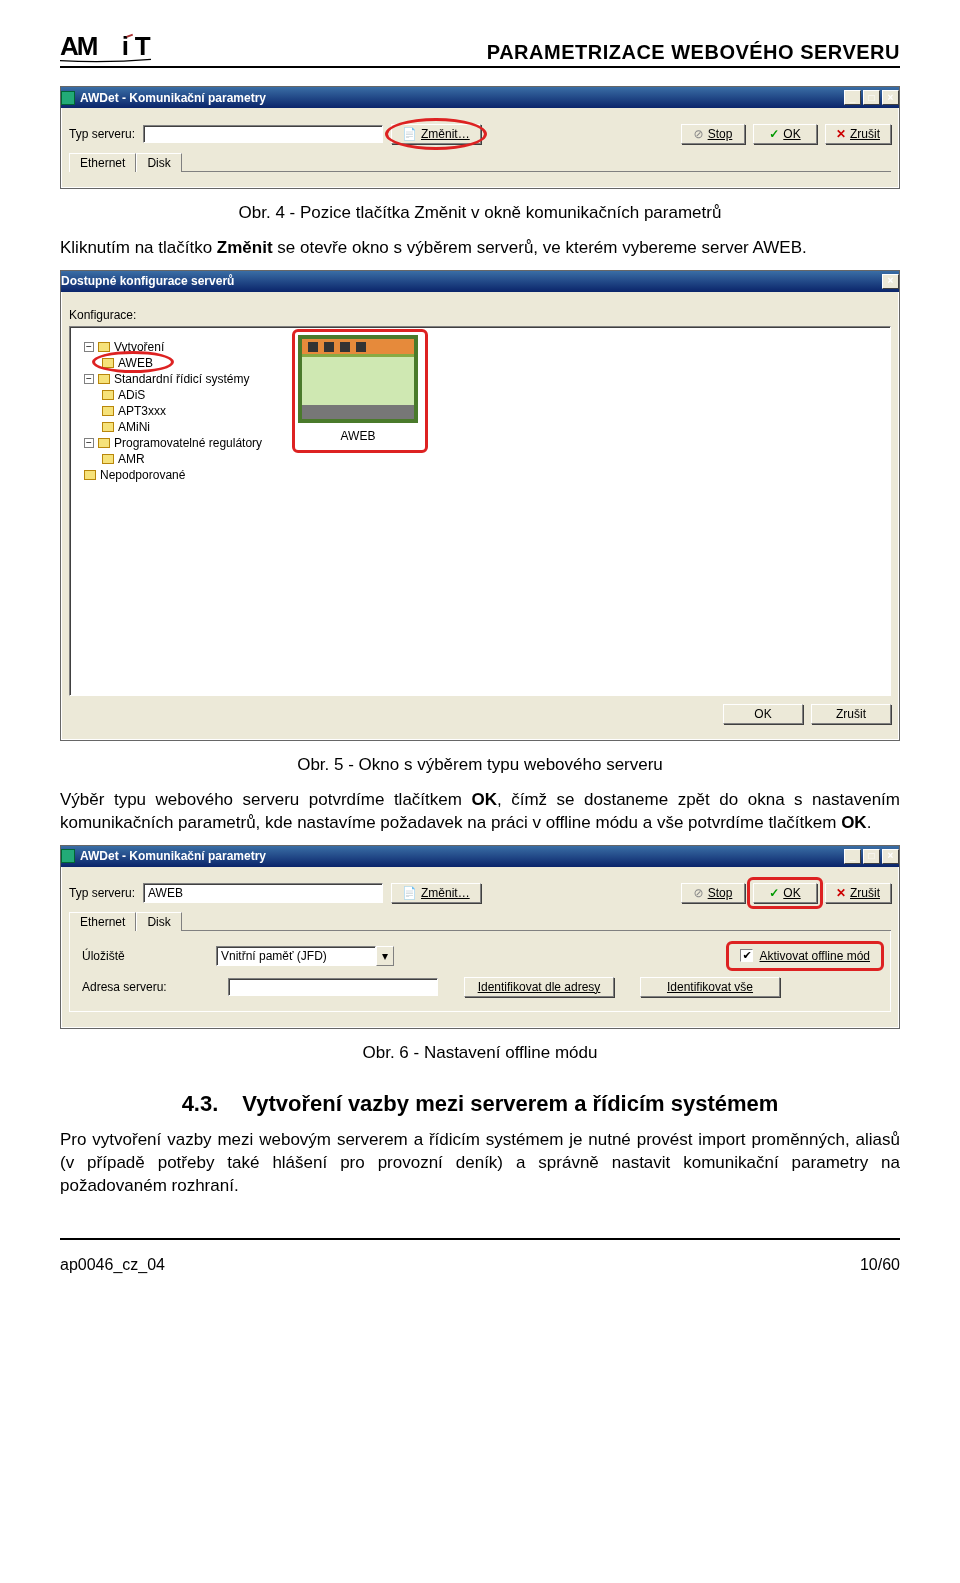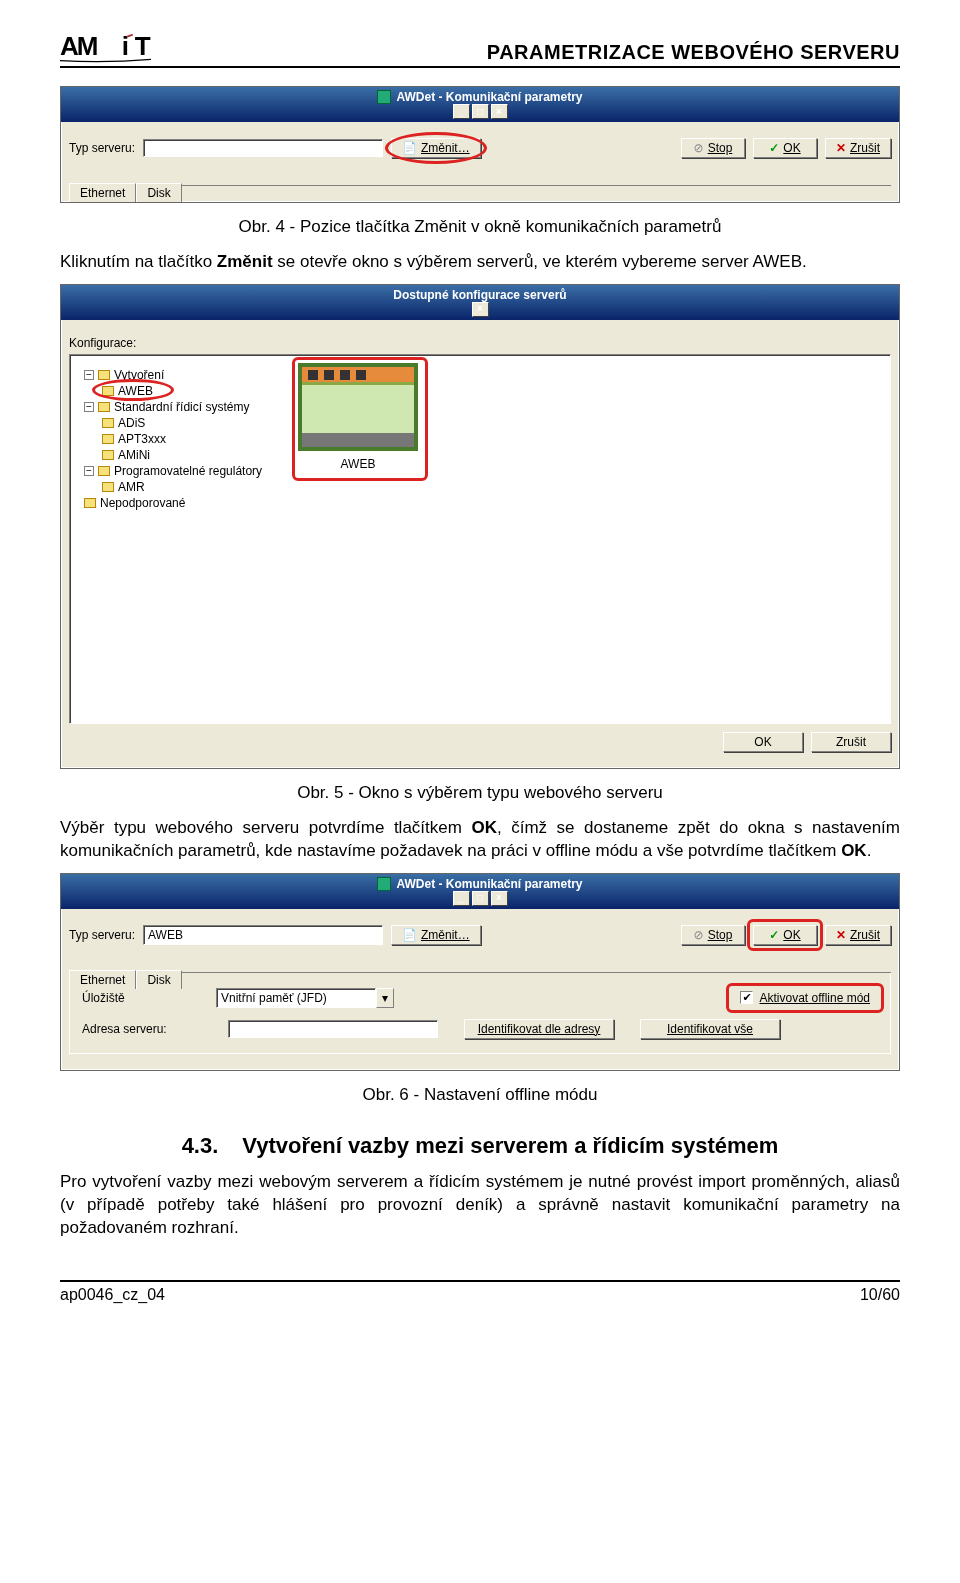--- a/index.html
+++ b/index.html
@@ -39,23 +39,22 @@
     color: #000;
     box-shadow: 0 0 0 1px #fff inset;
     margin: 8px 0 14px;
   }
   .titlebar {
     background: linear-gradient(#3a6ea5,#0a246a);
     color:#fff;
     display:flex;
     align-items:center;
     justify-content:space-between;
-    padding: 3px 13px;
+    padding: 3px 0;
     font-weight:bold;
-    flex-direction:column;
   }
   .titlebar-left { display:flex; align-items:center; gap:5px; }
   .tb-icon { width:14px; height:14px; background:#2a7; border:1px solid #063; }
   .titlebar-btns { display:flex; gap:2px; }
   .tbtn {
     width:17px; height:15px; background:#ece9d8;
     border-top:1px solid #fff; border-left:1px solid #fff;
     border-right:1px solid #404040; border-bottom:1px solid #404040;
     display:flex; align-items:center; justify-content:center;
     font-size:10px; font-family:Arial; line-height:10px;
@@ -82,21 +81,21 @@
   .btn.small { min-width:80px; }
   .tabstrip {
     display:flex; gap:0; margin-top:8px;
     border-bottom:1px solid #808080;
   }
   .tab {
     background:#ece9d8;
     border-top:1px solid #fff; border-left:1px solid #fff;
     border-right:1px solid #808080;
     padding:2px 10px; font-size:12px;
-    position:relative; top:17px;
+    position:relative; top:1px;
   }
   
   .hl {
     position:absolute;
     border:3px solid #d22;
     pointer-events:none;
   }
   .rounded { border-radius:50%/50%; }
   .rbox { border-radius:6px; }
   .posrel { position:relative; }
@@ -153,21 +152,21 @@
     background:#fff;
     display:flex; align-items:center; justify-content:center; font-size:11px;
   }
   .section-h { font-size:22px; font-weight:bold; margin:28px 0 12px;text-align:center; }
   .section-h .num { margin-right:24px; }
   .underline { text-decoration:underline; }
   .footer {
     border-top:2px solid #000;
     margin-top:40px;
     display:flex; justify-content:space-between;
-    font-size:16px; padding-top:4px;
+    font-size:16px; padding-top:16px;
   }
   .ico-green-check { color:#090; font-weight:bold; }
   .ico-red-x { color:#c00; font-weight:bold; }
   .ico-stop { color:#888; }
 </style>
 </head>
 <body>
 
 <div class="page">
 

